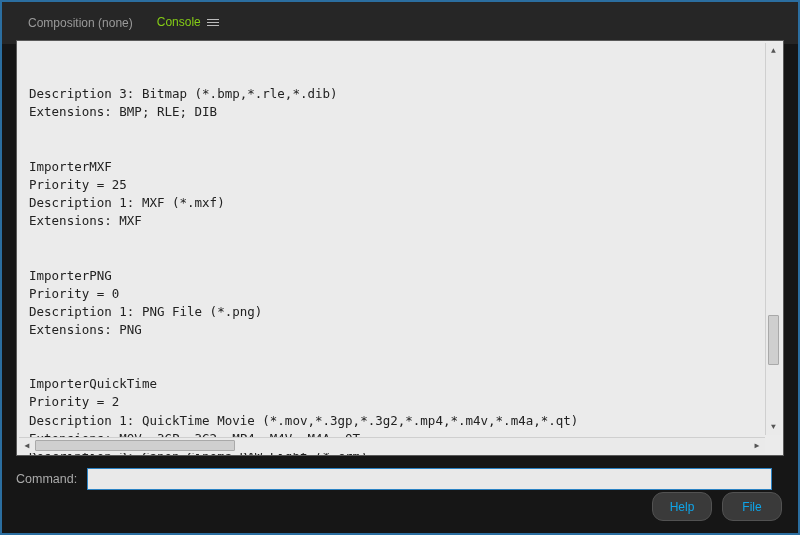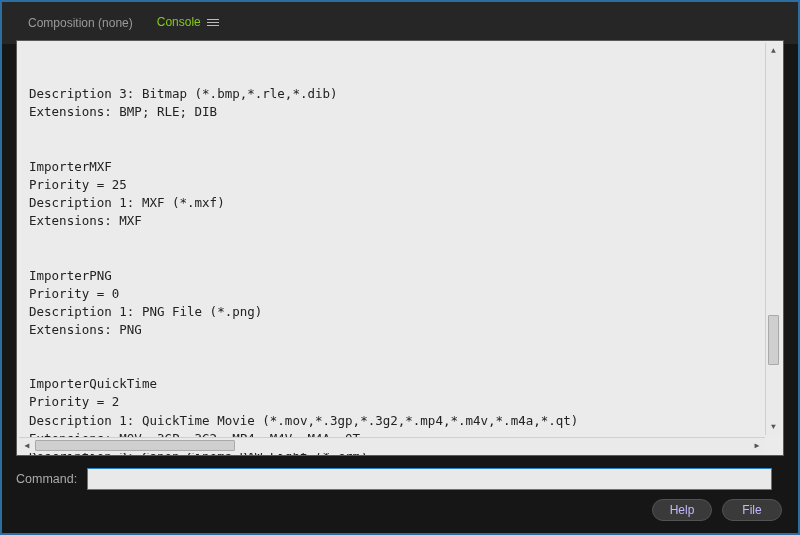--- a/index.html
+++ b/index.html
@@ -184,25 +184,25 @@
     }
     .btn-row {
       position: absolute;
       right: 16px;
       bottom: 12px;
       display: flex;
       gap: 10px;
     }
     .pill-btn {
       min-width: 60px;
-      height: 22px;
+      height: 29px;
       padding: 0 16px;
       border-radius: 11px;
       background: #3a3a3a;
-      color: #c4b5fd;
+      color: #0ea5e9;
       border: 1px solid #525252;
       font-size: 12px;
       display: flex;
       align-items: center;
       justify-content: center;
     }
   </style>
 </head>
 <body>
 

